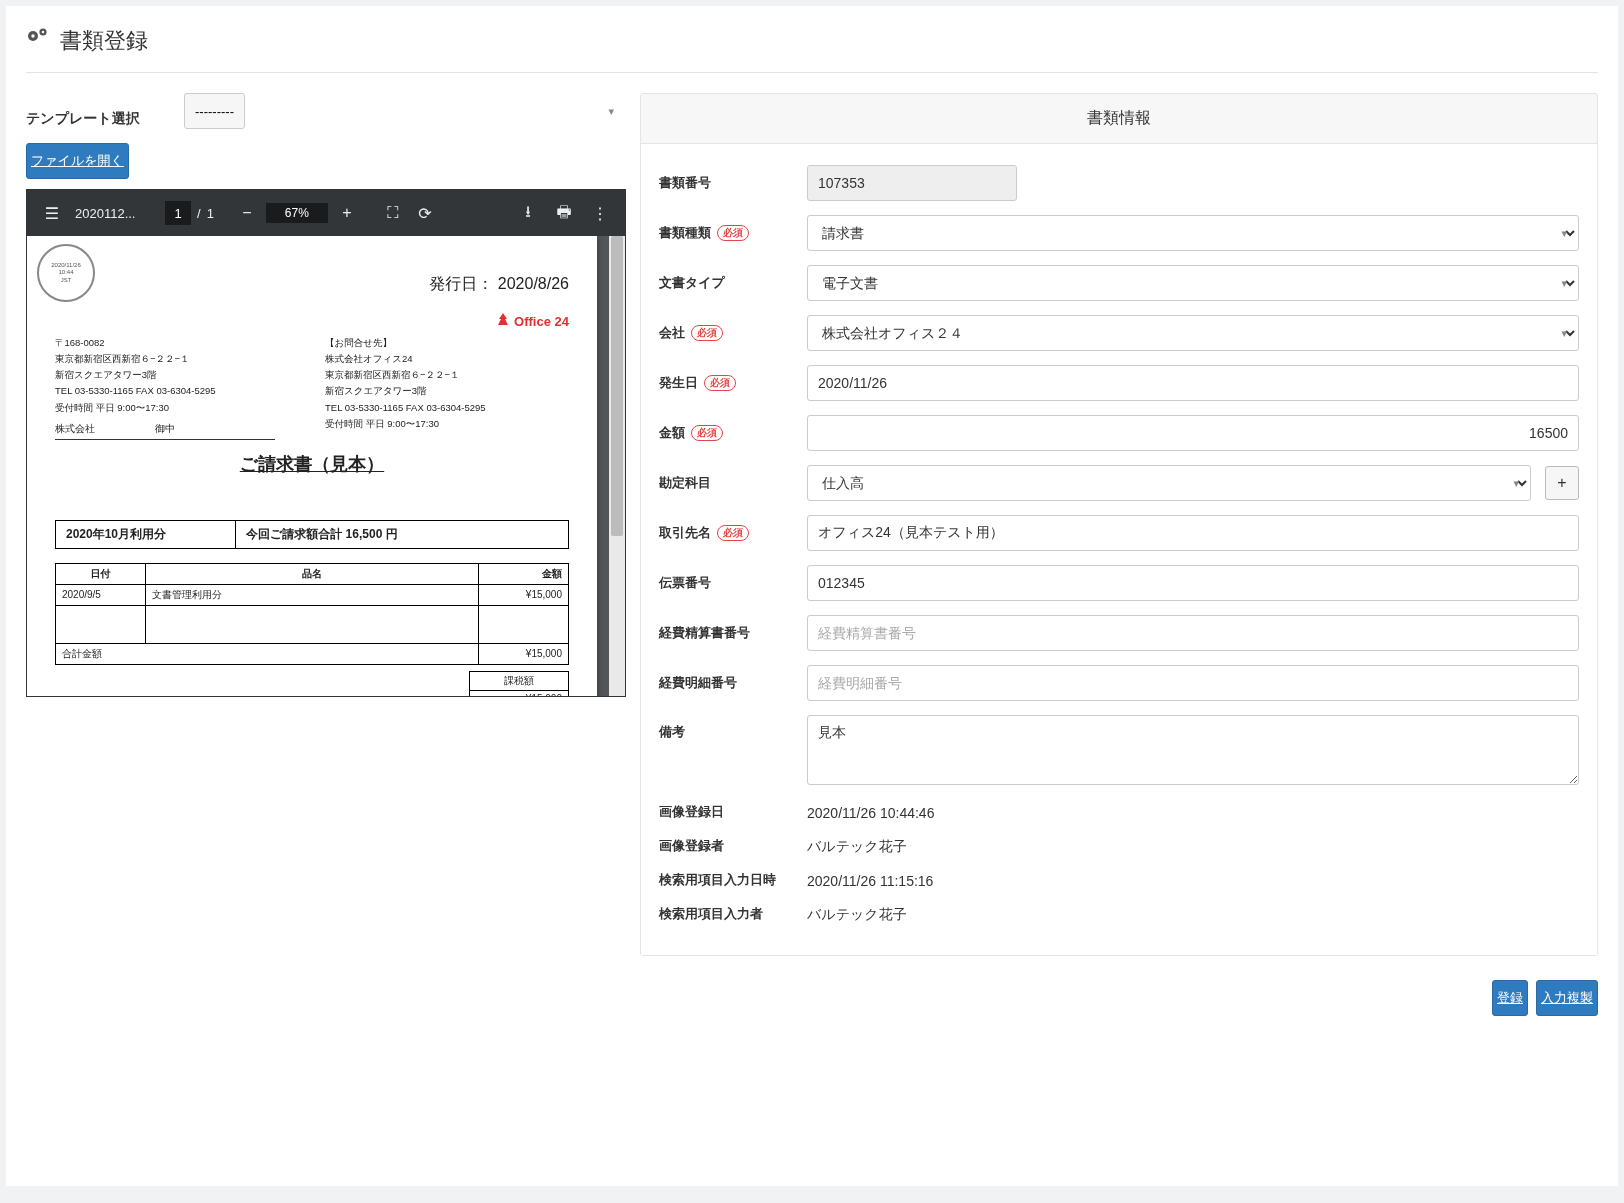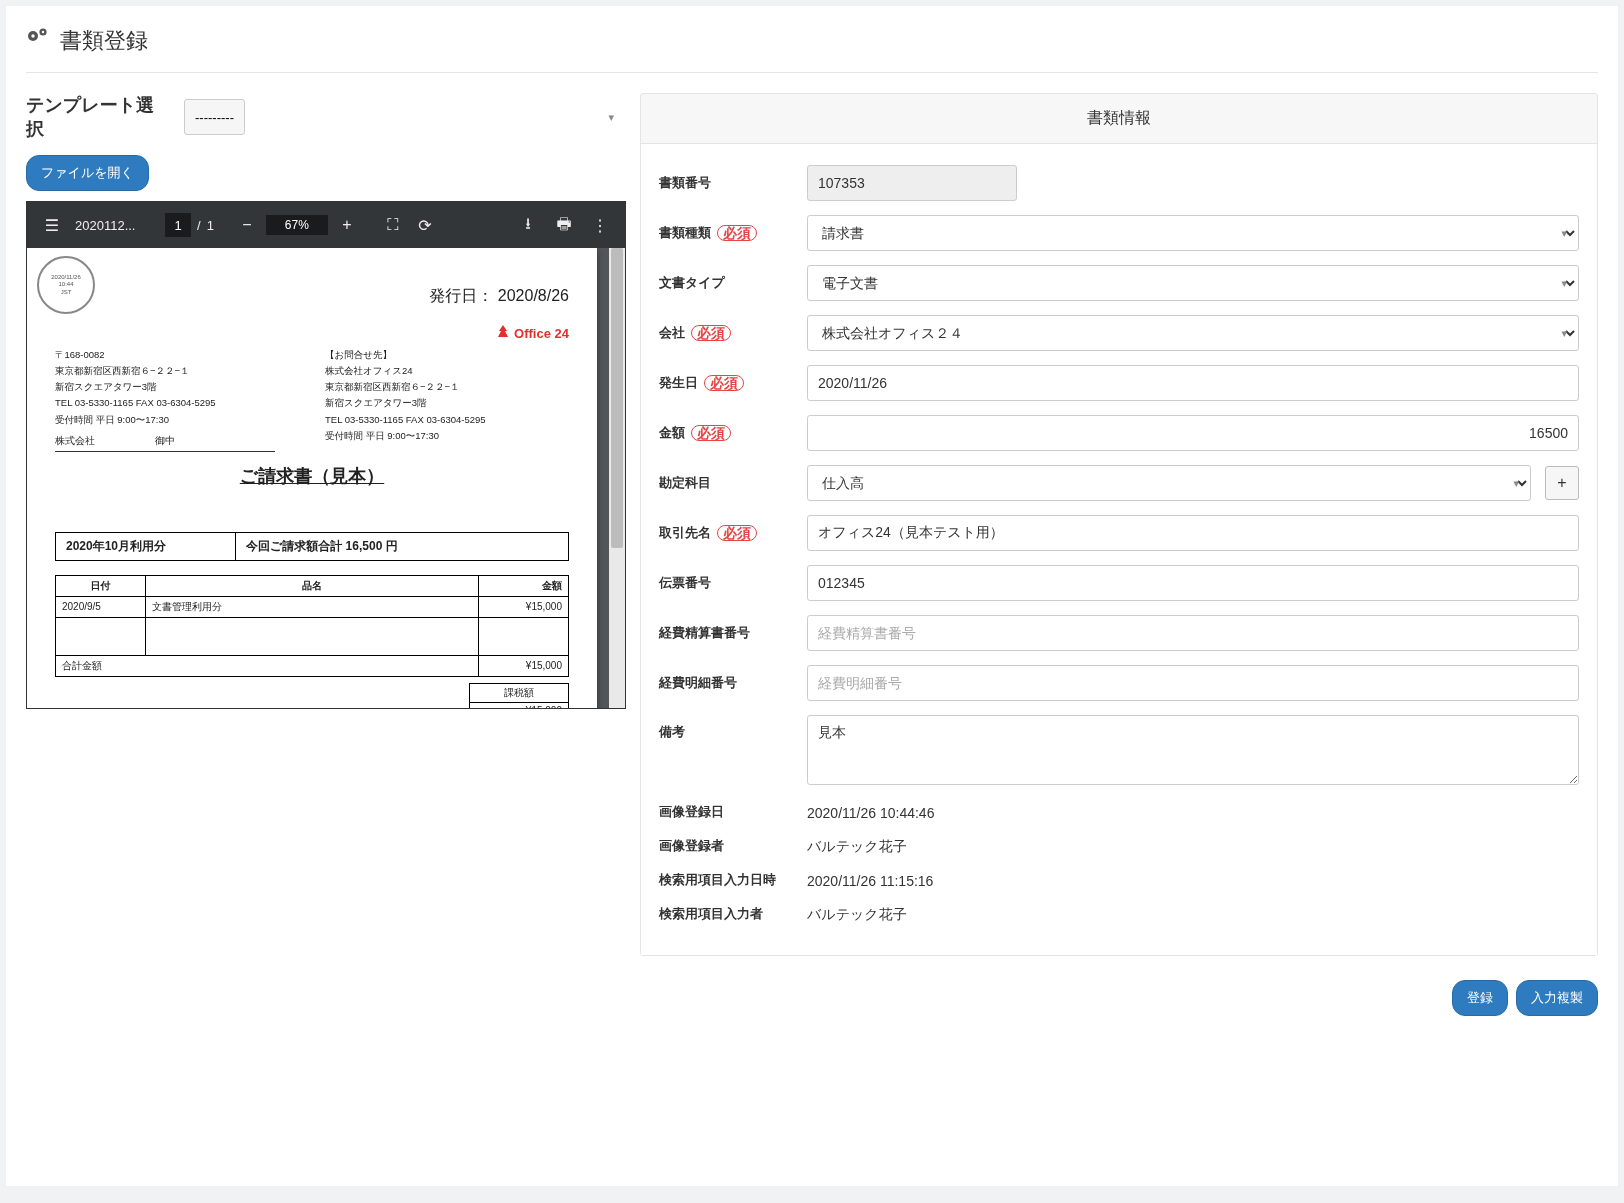--- a/index.html
+++ b/index.html
@@ -5,25 +5,25 @@
 * { box-sizing: border-box; margin: 0; padding: 0; }
 body { font-family: "Hiragino Kaku Gothic ProN", "メイリオ", sans-serif; background: #f1f2f3; color: #333; font-size: 13px; }
 .page { background: #fff; margin: 6px 6px 0 6px; padding: 20px 20px 30px 20px; min-height: 1180px; position: relative; }
 .page-header { display: flex; align-items: flex-start; gap: 10px; padding-bottom: 16px; border-bottom: 1px solid #e4e4e4; margin-bottom: 20px; }
 .page-title { font-size: 22px; font-weight: 500; }
 .gears-icon { font-size: 20px; color: #555; }
 .content { display: flex; gap: 14px; align-items: flex-start; }
 .left-col { flex: 0 0 600px; }
 .right-col { flex: 1; }
 .template-row { display: flex; align-items: center; gap: 18px; margin-bottom: 14px; }
-.template-label { font-weight: bold; font-size: 18px; width: 140px; }
+.template-label { font-weight: bold; font-size: 14px; width: 140px; margin-top: 16px; }
 .template-select { flex: 1; height: 36px; border: 1px solid #ccc; border-radius: 3px; background: #f6f6f6; padding: 0 10px; font-size: 13px; appearance: none; position: relative; }
 .select-wrap { position: relative; flex: 1; }
 .select-wrap::after { content: "▾"; position: absolute; right: 12px; top: 50%; transform: translateY(-50%); color: #888; pointer-events: none; font-size: 11px; }
-.btn { display: inline-block; padding: 8px 14px; border-radius: 13px; border: 1px solid transparent; font-size: 13px; cursor: pointer; }
+.btn { display: inline-block; padding: 8px 4px; border-radius: 3px; border: 1px solid transparent; font-size: 13px; cursor: pointer; text-decoration: underline; }
 .btn-primary { background: #2f7bbf; color: #fff; border-color: #276aa6; }
 .pdf-viewer { margin-top: 10px; border: 1px solid #333; background: #323639; }
 .pdf-toolbar { display: flex; align-items: center; gap: 10px; padding: 10px 12px; background: #323639; color: #eee; font-size: 13px; }
 .tb-group { display: flex; align-items: center; gap: 6px; }
 .tb-btn { width: 26px; height: 26px; display: flex; align-items: center; justify-content: center; color: #eee; cursor: pointer; border-radius: 2px; font-size: 16px; }
 .pdf-filename { color: #eee; font-weight: 500; width: 80px; overflow: hidden; white-space: nowrap; }
 .pdf-page-input { width: 26px; height: 24px; background: #191b1c; color: #fff; border: none; text-align: center; font-size: 13px; }
 .pdf-zoom-box { background: #191b1c; color: #fff; padding: 3px 19px; font-size: 12px; }
 .tb-spacer { flex: 1; }
 .pdf-canvas { background: #525659; height: 460px; padding: 0; position: relative; overflow: hidden; }
@@ -50,21 +50,21 @@
 .doc-table tr.spacer td { height: 38px; }
 .tax-box { margin-top: 6px; margin-left: auto; width: 100px; border: 1px solid #000; font-size: 10px; }
 .tax-box div { padding: 2px 6px; text-align: right; }
 .tax-box div:first-child { border-bottom: 1px solid #000; text-align: center; }
 
 .panel { background: #f7f7f7; border: 1px solid #e4e4e4; border-radius: 3px; }
 .panel-header { text-align: center; padding: 14px; font-size: 16px; border-bottom: 1px solid #e4e4e4; }
 .panel-body { background: #fff; padding: 14px 18px 24px 18px; }
 .form-row { display: flex; align-items: center; padding: 7px 0; gap: 18px; }
 .form-label { width: 130px; font-weight: bold; font-size: 13px; display: flex; align-items: center; gap: 6px; }
-.badge-req { display: inline-block; border: 1px solid #e64545; color: #e64545; border-radius: 8px; font-size: 14px; padding: 0 5px; line-height: 14px; font-weight: bold; }
+.badge-req { display: inline-block; border: 1px solid #e64545; color: #e64545; border-radius: 8px; font-size: 10px; padding: 0 5px; line-height: 14px; font-weight: bold; }
 .form-ctrl { flex: 1; }
 .inp, .sel, .ta { width: 100%; height: 36px; border: 1px solid #ccc; border-radius: 3px; padding: 0 10px; font-size: 14px; font-family: inherit; color: #333; background: #fff; }
 .inp[readonly] { background: #eee; }
 .inp::placeholder, .ta::placeholder { color: #aaa; }
 .inp.num { text-align: right; }
 .ta { height: 70px; padding: 8px 10px; resize: vertical; }
 .sel-wrap { position: relative; }
 .sel-wrap::after { content: "▾"; position: absolute; right: 12px; top: 50%; transform: translateY(-50%); color: #888; pointer-events: none; font-size: 11px; }
 .ctrl-inline { display: flex; gap: 14px; align-items: center; justify-content: space-between; }
 .sq-btn { width: 34px; height: 34px; border: 1px solid #bbb; border-radius: 3px; background: #f6f6f6; font-size: 16px; cursor: pointer; display: flex; align-items: center; justify-content: center; }

